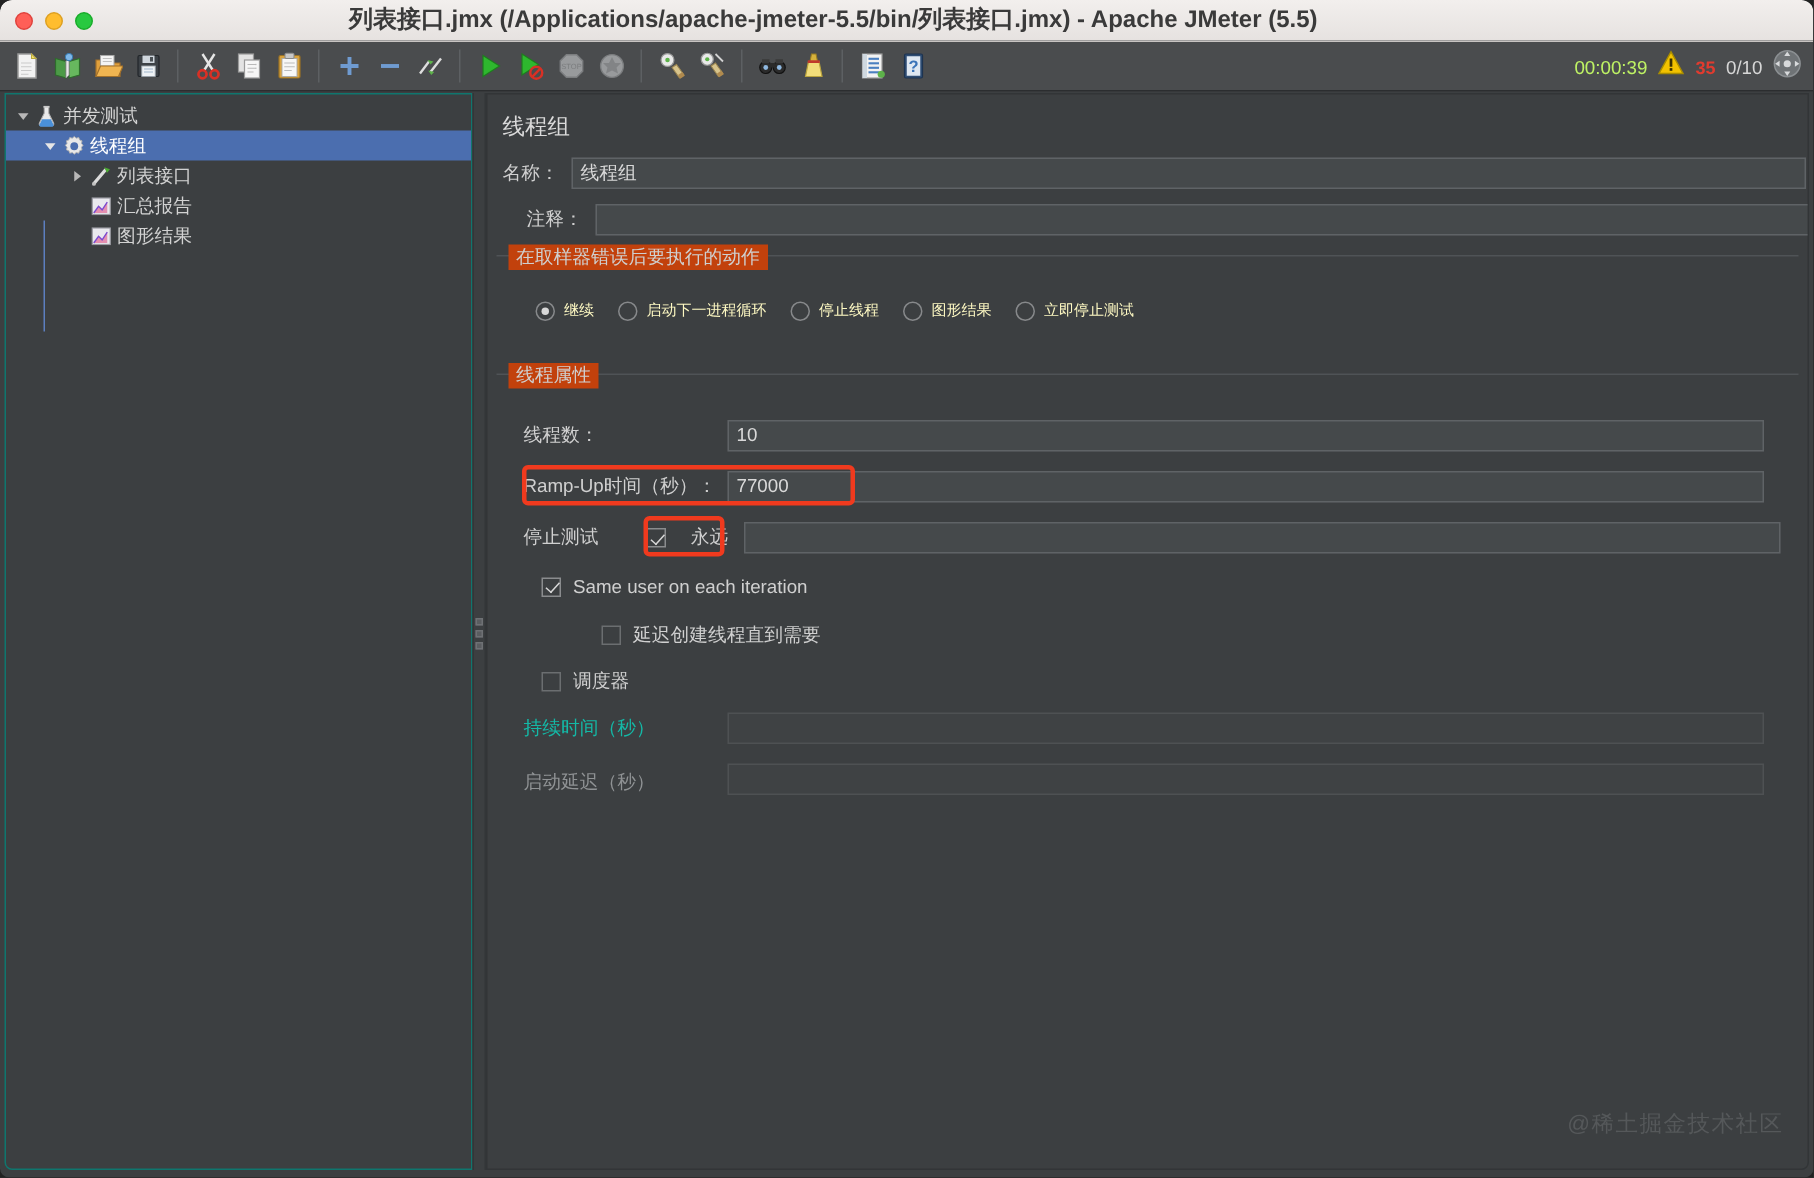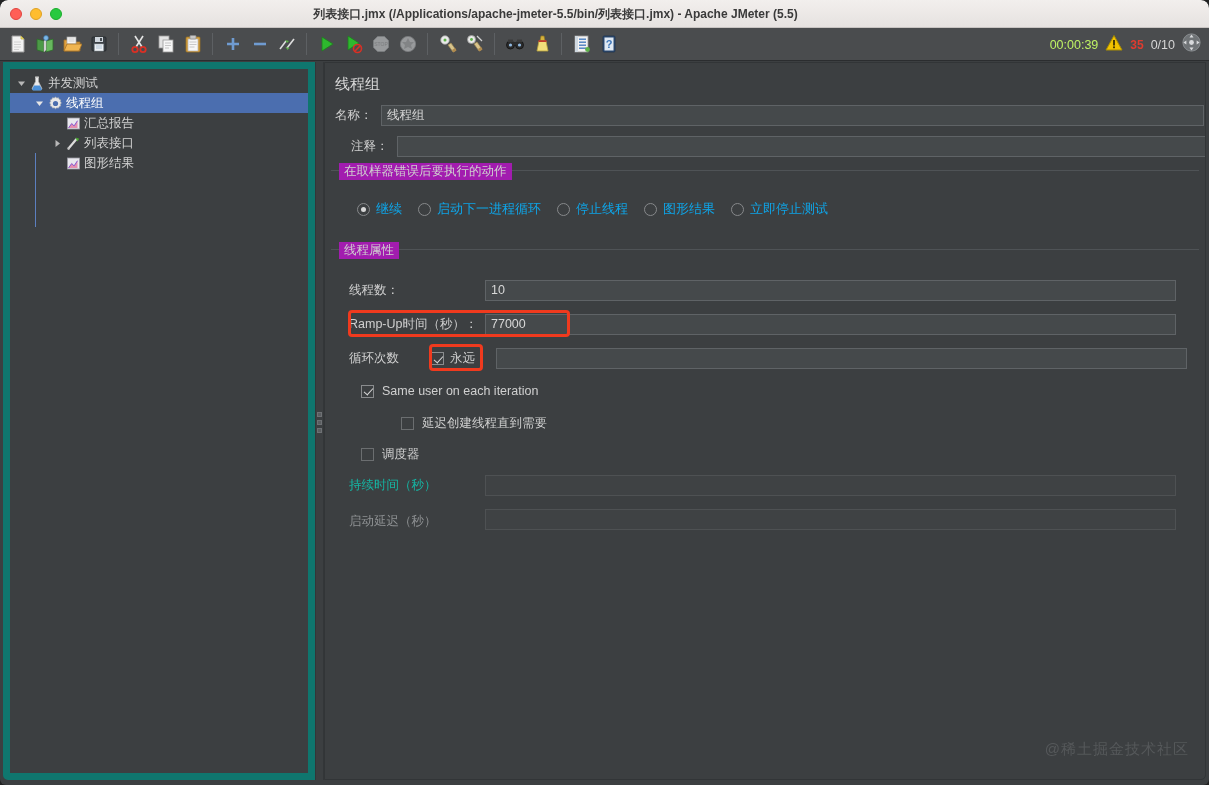--- a/index.html
+++ b/index.html
@@ -42,21 +42,21 @@
   }
   .light.red    { background: #ff5f57; border: 1px solid #e0443e; }
   .light.yellow { background: #ffbd2e; border: 1px solid #dea123; }
   .light.green  { background: #28c940; border: 1px solid #1aad2b; }
   .window-title {
     position: absolute;
     left: 0; top: 0;
     width: 1111px;
     line-height: 28px;
     text-align: center;
-    font-size: 12px;
+    font-size: 16px;
     font-weight: bold;
     color: #3a3a3a;
     white-space: nowrap;
   }
 
   
   .toolbar {
     position: absolute;
     left: 0; top: 28px;
     width: 1209px; height: 33px;
@@ -110,21 +110,21 @@
     font-size: 12.5px;
     color: #d6d6d6;
   }
 
   
   .sidebar {
     position: absolute;
     left: 3px; top: 62px;
     width: 312px; height: 718px;
     background: #3c3f41;
-    border: 7px solid #0f766e;
+    border: 1px solid #0f766e;
     border-radius: 0 0 0 5px;
     box-sizing: border-box;
     overflow: hidden;
   }
   .tree { padding: 4px 0 0 0; }
   .tree-row {
     height: 20px;
     display: flex;
     align-items: center;
     font-size: 12.5px;
@@ -222,21 +222,21 @@
   }
 
   
   .groupbox {
     position: absolute;
     border-top: 1px solid #4f5356;
   }
   .groupbox .gb-title {
     position: absolute;
     top: -8px; left: 8px;
-    background: #a21caf;
+    background: #c2410c;
     padding: 0 5px;
     font-size: 12.5px;
     color: #cfcfcf;
     white-space: nowrap;
   }
 
   
   .radio-row {
     position: absolute;
     display: flex;
@@ -260,22 +260,22 @@
   }
   .radio.checked::after {
     content: "";
     position: absolute;
     left: 3px; top: 3px;
     width: 5px; height: 5px;
     border-radius: 50%;
     background: #d8d8d8;
   }
   .radio-label {
-    font-size: 13px;
-    color: #0ea5e9;
+    font-size: 10px;
+    color: #fef9c3;
     white-space: nowrap;
   }
 
   
   .check-row {
     position: absolute;
     display: flex;
     align-items: center;
   }
   .checkbox {
@@ -583,32 +583,20 @@
         <span class="ticon">
           <svg width="15" height="15" viewBox="0 0 15 15">
             <path d="M7.5 1 l1.3 1.1 1.7 -0.4 0.6 1.6 1.6 0.6 -0.4 1.7 1.1 1.3 -1.1 1.3 0.4 1.7 -1.6 0.6 -0.6 1.6 -1.7 -0.4 -1.3 1.1 -1.3 -1.1 -1.7 0.4 -0.6 -1.6 -1.6 -0.6 0.4 -1.7 -1.1 -1.3 1.1 -1.3 -0.4 -1.7 1.6 -0.6 0.6 -1.6 1.7 0.4 z" fill="#e8e8e8" stroke="#b0b0b0" stroke-width="0.6"></path>
             <circle cx="7.5" cy="7.5" r="2.6" fill="#4b6eaf"></circle>
           </svg>
         </span>
         <span class="tlabel">线程组</span>
       </div>
 
       <div class="tree-row indent-2">
-        <span class="tw"></span>
-        <span class="ticon">
-          <svg width="15" height="15" viewBox="0 0 15 15">
-            <rect x="1.5" y="2" width="12" height="11" fill="#e9e9ee" stroke="#9a9aa2" stroke-width="0.8"></rect>
-            <path d="M2.5 12 l3.2 -4.5 2.4 2.4 3.4 -5.2 v7.3 z" fill="#e48fb0"></path>
-            <path d="M2.5 12 l3.2 -4.5 2.4 2.4 3.4 -5.2" fill="none" stroke="#7b4bd0" stroke-width="0.9"></path>
-          </svg>
-        </span>
-        <span class="tlabel">汇总报告</span>
-      </div>
-
-      <div class="tree-row indent-2">
         <span class="tw">
           <svg width="9" height="9" viewBox="0 0 9 9">
               <path d="M2.5 1 L7 4.5 L2.5 8 z" fill="#b8b8b8"></path>
             </svg>
         </span>
         <span class="ticon">
           <svg width="15" height="15" viewBox="0 0 15 15">
             <line x1="2.5" y1="12.5" x2="10.5" y2="3" stroke="#dcdcdc" stroke-width="2.2"></line>
             <path d="M9.5 1.5 l3.8 1.3 -2 2.6 z" fill="#4aa832"></path>
             <circle cx="2.6" cy="12.6" r="1.3" fill="#c2c2c2"></circle>
@@ -619,20 +607,32 @@
 
       <div class="tree-row indent-2">
         <span class="tw"></span>
         <span class="ticon">
           <svg width="15" height="15" viewBox="0 0 15 15">
             <rect x="1.5" y="2" width="12" height="11" fill="#e9e9ee" stroke="#9a9aa2" stroke-width="0.8"></rect>
             <path d="M2.5 12 l3.2 -4.5 2.4 2.4 3.4 -5.2 v7.3 z" fill="#e48fb0"></path>
             <path d="M2.5 12 l3.2 -4.5 2.4 2.4 3.4 -5.2" fill="none" stroke="#7b4bd0" stroke-width="0.9"></path>
           </svg>
         </span>
+        <span class="tlabel">汇总报告</span>
+      </div>
+
+      <div class="tree-row indent-2">
+        <span class="tw"></span>
+        <span class="ticon">
+          <svg width="15" height="15" viewBox="0 0 15 15">
+            <rect x="1.5" y="2" width="12" height="11" fill="#e9e9ee" stroke="#9a9aa2" stroke-width="0.8"></rect>
+            <path d="M2.5 12 l3.2 -4.5 2.4 2.4 3.4 -5.2 v7.3 z" fill="#e48fb0"></path>
+            <path d="M2.5 12 l3.2 -4.5 2.4 2.4 3.4 -5.2" fill="none" stroke="#7b4bd0" stroke-width="0.9"></path>
+          </svg>
+        </span>
         <span class="tlabel">图形结果</span>
       </div>
 
     </div>
   </div>
 
   <div class="splitter">
     <div class="bar" style="left:0"></div>
     <div class="bar" style="left:8px"></div>
     <div class="dots">
@@ -690,23 +690,23 @@
       <span class="field-label" style="width:136px;">线程数：</span>
       <div class="textfield" style="width:691px;">10</div>
     </div>
 
     <div class="field-row" style="left:24px; top:251px;justify-content:center;">
       <span class="field-label" style="width:136px;">Ramp-Up时间（秒）：</span>
       <div class="textfield" style="width:691px;">77000</div>
     </div>
 
     <div class="field-row" style="left:24px; top:285px;">
-      <span class="field-label" style="width:82px;">循环次数</span>
+      <span class="field-label" style="width:82px;">停止测试</span>
       <span class="checkbox checked" style="margin-right:6px;"></span>
-      <span class="check-label" style="width:46px;">永远</span>
+      <span class="check-label" style="width:46px;text-align:center;">永远</span>
       <div class="textfield" style="width:691px;"></div>
     </div>
 
     <div class="check-row" style="left:36px; top:321px;">
       <span class="checkbox checked"></span>
       <span class="check-label">Same user on each iteration</span>
     </div>
 
     <div class="check-row" style="left:36px; top:352px;margin-left:40px;">
       <span class="checkbox dim"></span>

